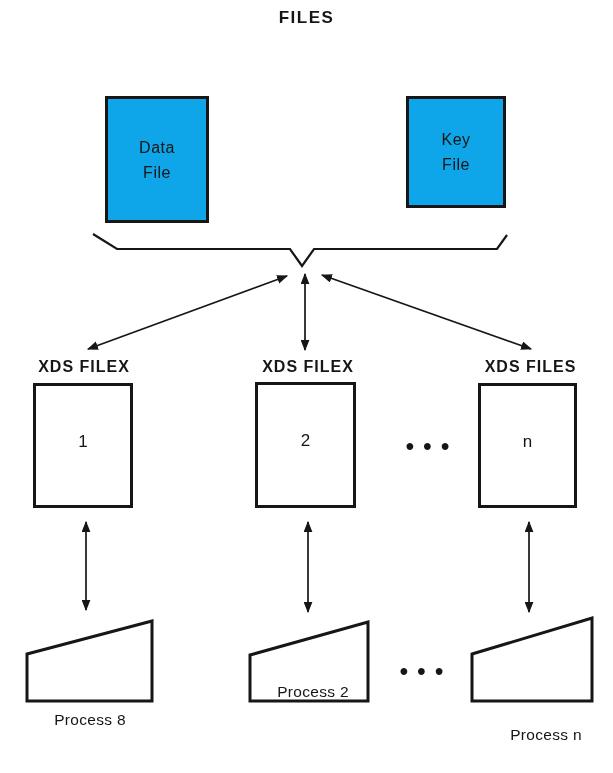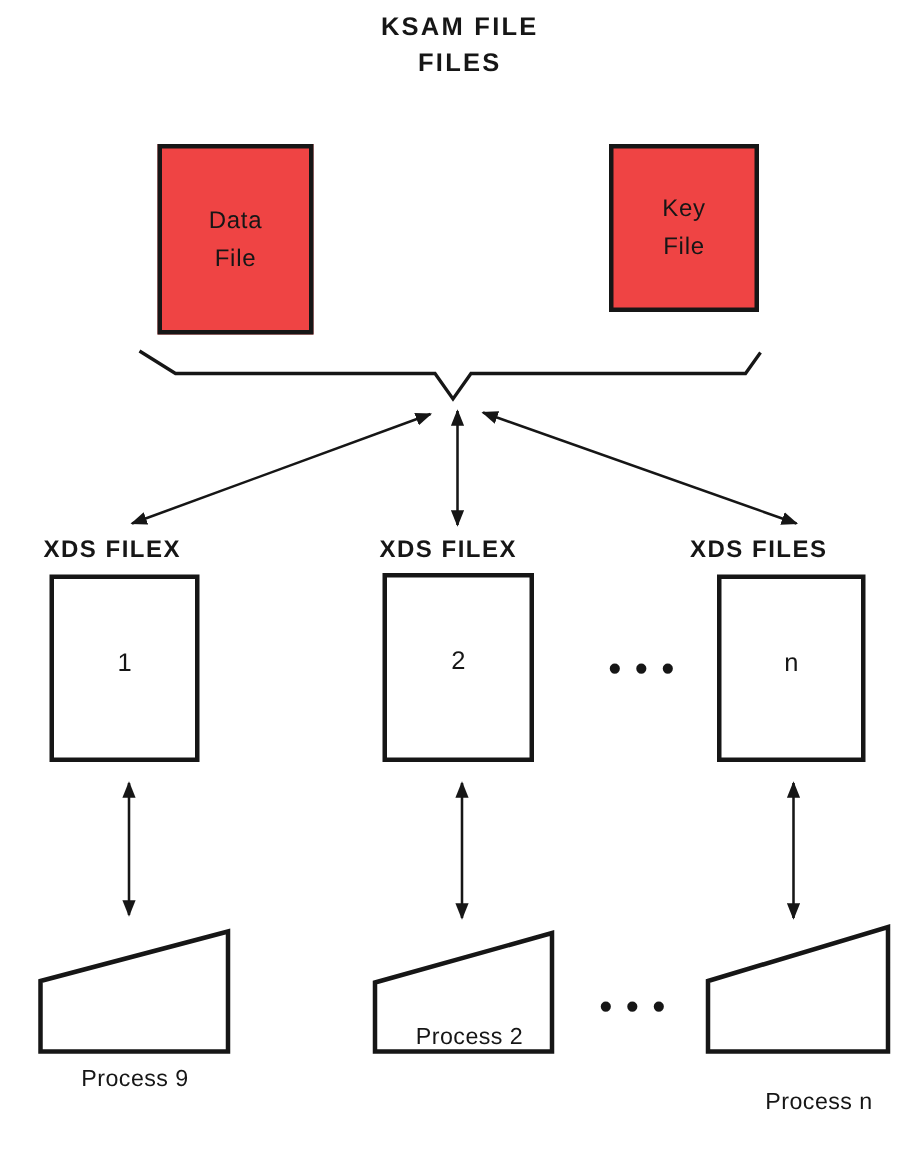--- a/index.html
+++ b/index.html
@@ -30,33 +30,34 @@
     position: absolute;
     top: 0; left: 0;
     width: 613px; height: 773px;
   }
   .arrow-line { stroke: var(--ink); stroke-width: 1.7px; }
   .brace { stroke: var(--ink); stroke-width: 2.2px; fill: none; stroke-linejoin: miter; }
   .shape { stroke: var(--ink); stroke-width: 3px; fill: #ffffff; stroke-linejoin: miter; }
   .arrowhead { fill: var(--ink); }
   .file-box {
     border: 3px solid var(--ink);
-    background: #ef4444;
+    background: #0ea5e9;
     display: flex;
     flex-direction: column;
     align-items: center;
     justify-content: center;
     font-size: 16px;
     line-height: 25px;
     letter-spacing: 0.5px;
     text-align: center;
   }
   .xds-label {
     font-size: 16px;
     letter-spacing: 1px;
+    text-align: center;
     white-space: nowrap;
     font-weight: bold;
   }
   .xds-box {
     border: 3px solid var(--ink);
     background: #ffffff;
     display: flex;
     align-items: center;
     justify-content: center;
     font-size: 17px;
@@ -75,21 +76,20 @@
     text-align: center;
     white-space: nowrap;
   }
 </style>
 </head>
 <body>
 
 <div class="canvas">
 
   <div class="abs title-block">
-    <div>KSAM FILE</div>
     <div>FILES</div>
   </div>
 
   <svg class="overlay" viewBox="0 0 613 773">
     <defs>
       <marker id="ah" viewBox="0 0 10 8" refX="9" refY="4" markerWidth="11" markerHeight="9" markerUnits="userSpaceOnUse" orient="auto-start-reverse">
         <path class="arrowhead" d="M0,0 L10,4 L0,8 Z"></path>
       </marker>
     </defs>
 
@@ -112,32 +112,32 @@
     <div>Data</div>
     <div>File</div>
   </div>
   <div class="abs file-box" style="left:406px; top:96px; width:100px; height:112px;">
     <div>Key</div>
     <div>File</div>
   </div>
 
   <div class="abs xds-label" style="left:29px; top:358px; width:110px;">XDS FILEX</div>
   <div class="abs xds-label" style="left:253px; top:358px; width:110px;">XDS FILEX</div>
-  <div class="abs xds-label" style="left:460px; top:358px; width:113px;">XDS FILES</div>
+  <div class="abs xds-label" style="left:474px; top:358px; width:113px;">XDS FILES</div>
 
   <div class="abs xds-box" style="left:33px; top:383px; width:100px; height:125px;">
     <span>1</span>
   </div>
   <div class="abs xds-box" style="left:255px; top:382px; width:101px; height:126px;">
     <span>2</span>
   </div>
   <div class="abs xds-box" style="left:478px; top:383px; width:99px; height:125px;">
     <span>n</span>
   </div>
 
   <div class="abs ellipsis" style="left:400px; top:433px; width:56px;">• • •</div>
   <div class="abs ellipsis" style="left:394px; top:658px; width:56px;">• • •</div>
 
-  <div class="abs process-label" style="left:40px; top:711px; width:100px;">Process 9</div>
+  <div class="abs process-label" style="left:40px; top:711px; width:100px;">Process 8</div>
   <div class="abs process-label" style="left:263px; top:683px; width:100px;">Process 2</div>
   <div class="abs process-label" style="left:495px; top:726px; width:102px;">Process n</div>
 
 </div>
 
 </body></html>

